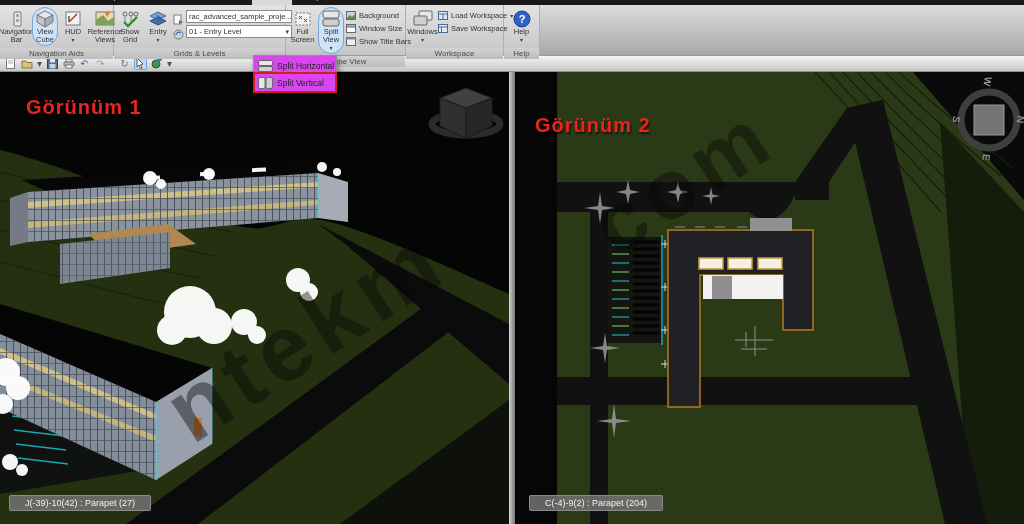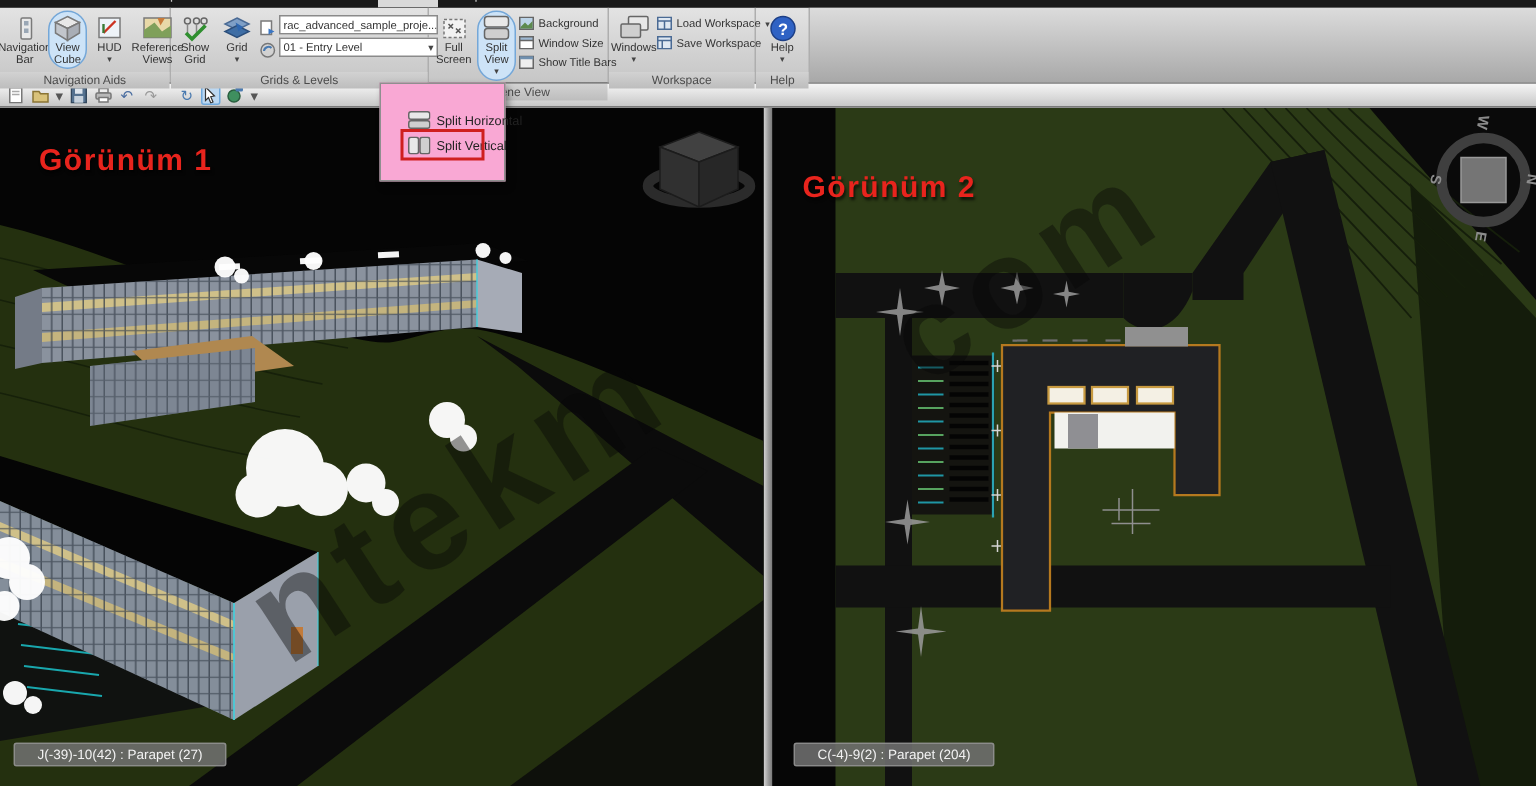--- a/index.html
+++ b/index.html
@@ -40,21 +40,21 @@
           font-size:7.5px; color:#333; display:flex; align-items:center;
           justify-content:space-between; padding:0 2px; white-space:nowrap; overflow:hidden; }
   .cbox .arr { color:#444; font-size:7px; }
 
   .checkrow { display:flex; align-items:center; gap:3px; font-size:7.5px;
               color:#333; height:11px; white-space:nowrap; }
   .mini { width:10px; height:9px; flex:none; }
 
   
   .splitmenu { position:absolute; left:253px; top:55px; width:84px; z-index:60;
-               background:#f9a8d4; border:1px solid #8f8f8f; padding:15px;
+               background:#d946ef; border:1px solid #8f8f8f; padding:1px;
                box-shadow:2px 3px 5px rgba(0,0,0,.4); }
   .mitem { display:flex; align-items:center; gap:4px; height:17px;
            font-size:8.5px; color:#222; padding:0 3px; white-space:nowrap; }
   .mitem.annotated { outline:2px solid #cf1f1f; outline-offset:0; }
   .micon { width:15px; height:12px; flex:none; }
 
   
   .qat { position:absolute; top:56px; left:0; width:1024px; height:16px;
          background:linear-gradient(#f5f5f5,#c7c7c7); border-bottom:1px solid #8f8f8f;
          display:flex; align-items:center; gap:3px; padding:0 4px; z-index:3; }
@@ -173,21 +173,21 @@
           <span>Show Grid</span>
         </div>
         <div class="rbtn">
           <span class="ricon">
             <svg width="20" height="18">
                 <polygon points="10,2 18,6 10,10 2,6" fill="#7e9fc6" stroke="#4a6a94"></polygon>
                 <polygon points="10,7 18,11 10,15 2,11" fill="#3f6ea5" stroke="#2c4f7c"></polygon>
                 <polygon points="9,5 14,8 11,11" fill="#2d66b0"></polygon>
               </svg>
           </span>
-          <span>Grid</span>
+          <span>Entry</span>
           <span style="font-size:6px;color:#444">▾</span>
         </div>
         <div class="stack">
           <div class="combo">
             <span class="cicon">
               <svg width="11" height="11">
                   <rect x="1" y="1" width="7" height="9" fill="#fff" stroke="#7a7a7a"></rect>
                   <path d="M6,6 L10,8 L6,10" fill="#3a76c4"></path>
                 </svg>
             </span>

